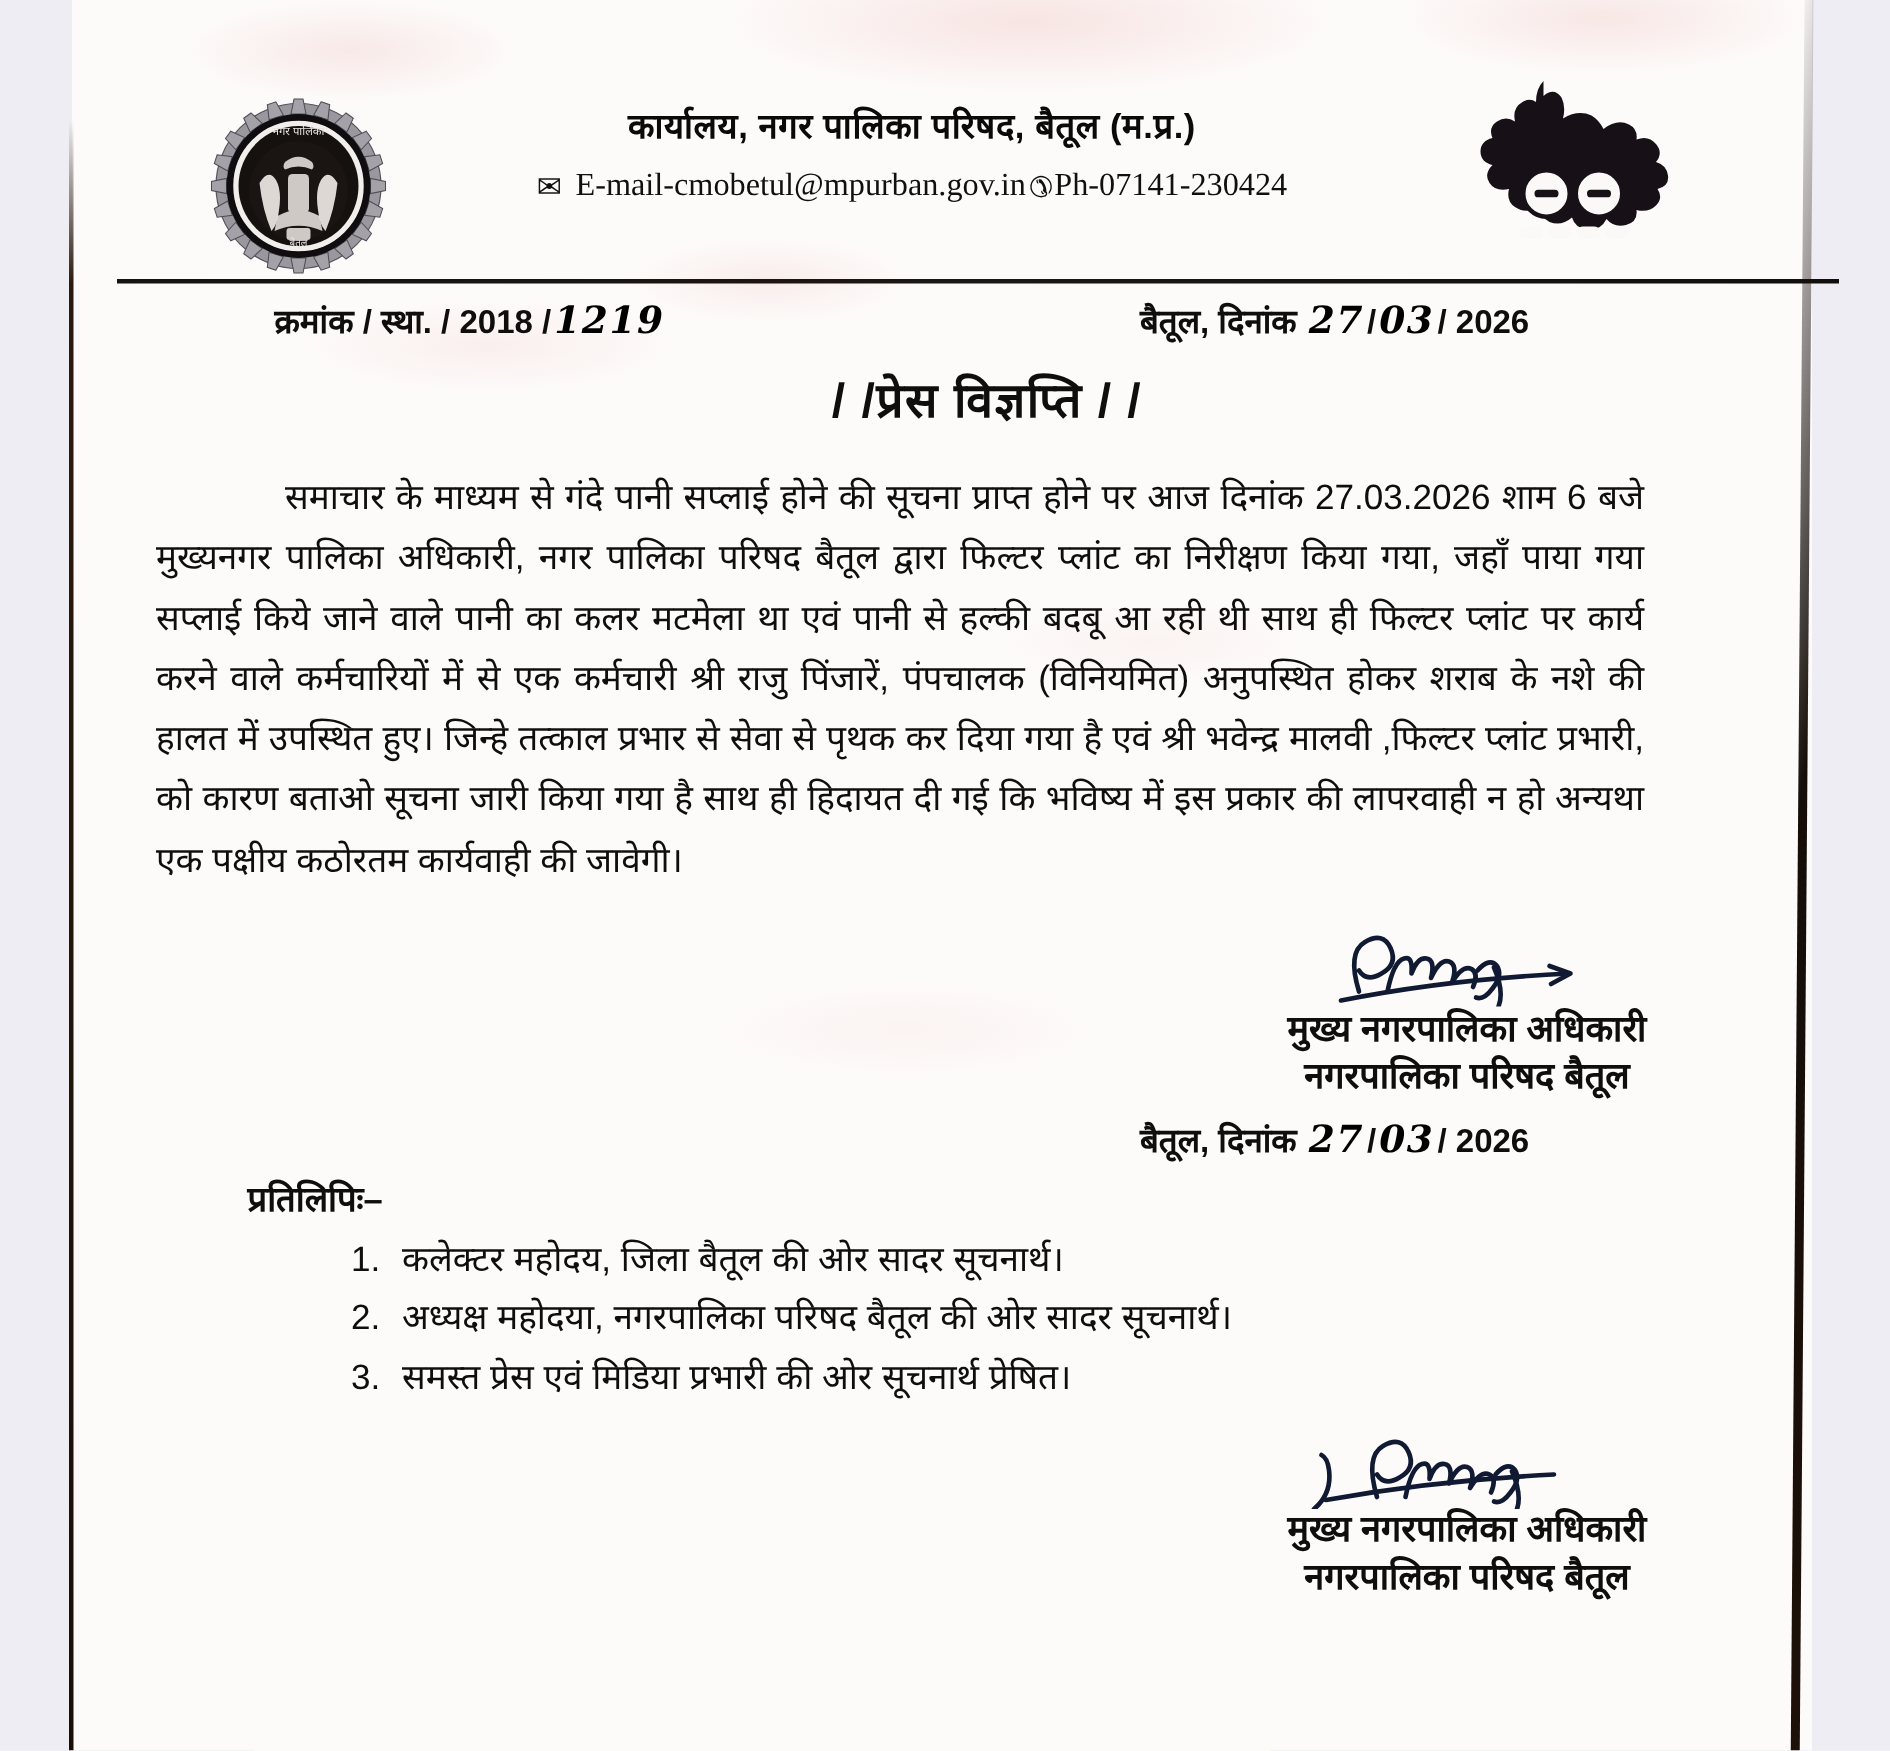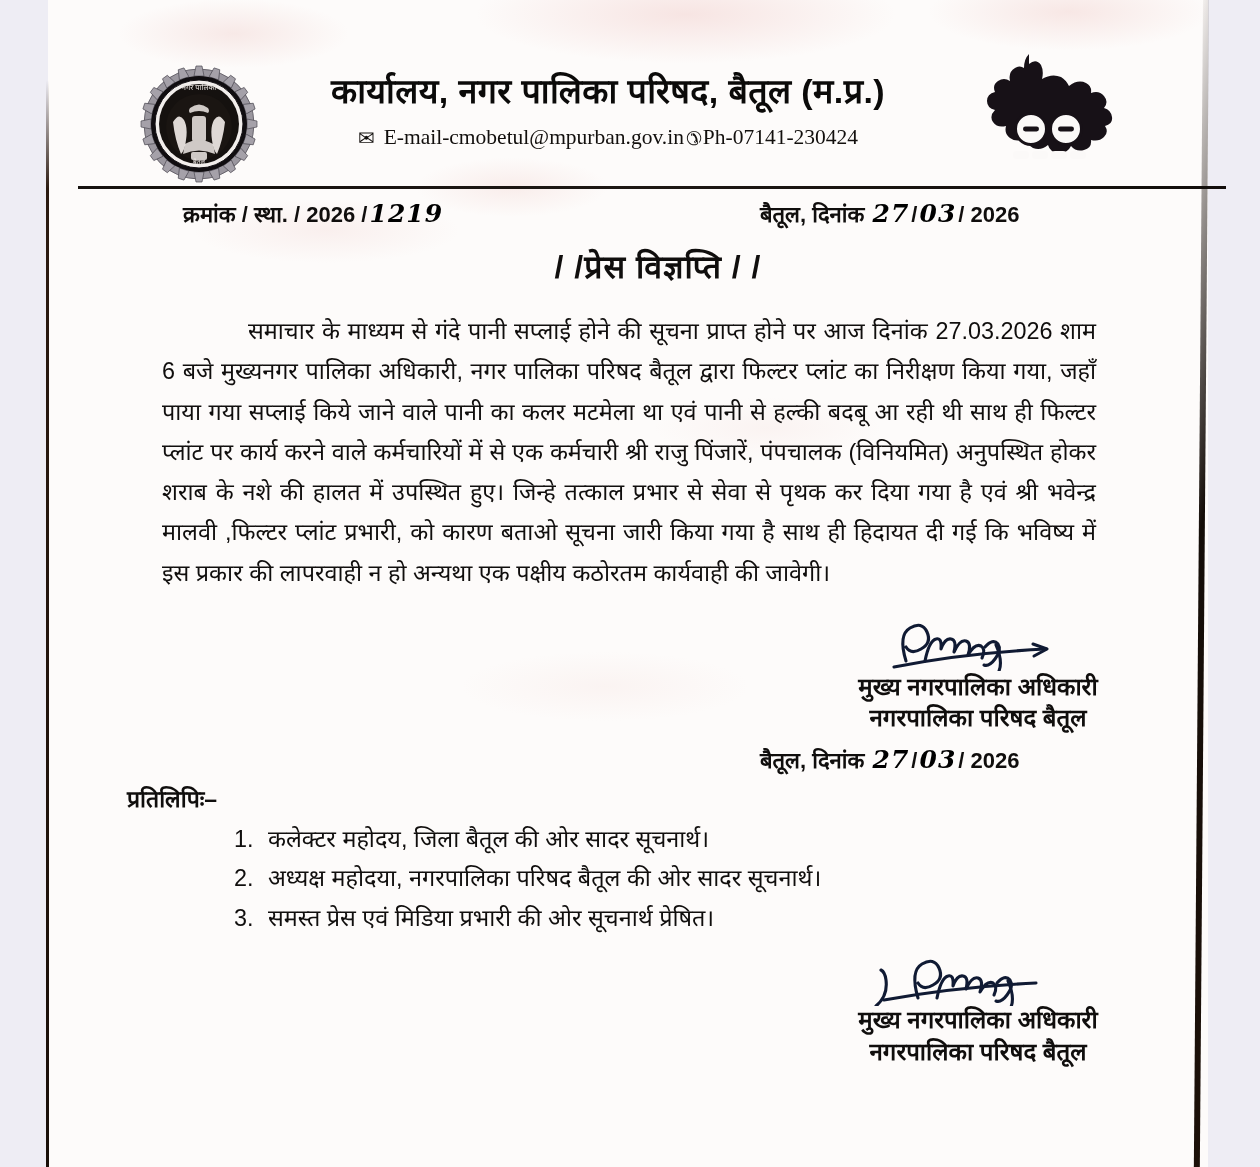--- a/index.html
+++ b/index.html
@@ -97,21 +97,21 @@
   .lh-text {
     position: absolute;
     left: 180px;
     top: 70px;
     width: 760px;
     text-align: center;
   }
   .office-title {
     font-family: "Liberation Sans", "DejaVu Sans", sans-serif;
     font-weight: 700;
-    font-size: 34px;
+    font-size: 23px;
     letter-spacing: 0.4px;
     line-height: 1.25;
     color: #0b0a09;
     white-space: nowrap;
   }
   .contact-line {
     margin-top: 12px;
     font-family: "Liberation Serif", "DejaVu Serif", serif;
     font-size: 21.5px;
     line-height: 1.2;
@@ -180,21 +180,21 @@
   .doc-title {
     margin-top: 6px;
     text-align: center;
     padding-left: 60px;
     font-size: 32px;
     font-weight: 700;
     letter-spacing: 1px;
   }
 
   .para {
-    margin: 24px 112px 0 114px;
+    margin: 24px 112px 0 56px;
     font-size: 23.4px;
     line-height: 1.72;
     text-align: justify;
     text-justify: inter-word;
     text-indent: 86px;
     font-weight: 500;
   }
 
   
   .sign-block {
@@ -236,21 +236,21 @@
   }
   .ref2-right {
     position: absolute;
     left: 712px;
     top: 0;
     font-size: 22px;
     font-weight: 600;
     white-space: nowrap;
   }
   .copy-to-label {
-    margin: 2px 0 0 79px;
+    margin: 2px 0 0 117px;
     font-size: 23px;
     font-weight: 700;
   }
   ol.copy-list {
     margin: 6px 0 0 178px;
     padding: 0 0 0 34px;
     font-size: 23.4px;
     line-height: 1.68;
     font-weight: 500;
   }
@@ -363,21 +363,21 @@
         </svg>
       </div>
 
       <div class="rule"></div>
     </div>
 
     <div class="letter-body">
 
       <div class="refline">
         <div class="ref-left">
-          <span>क्रमांक / स्था. / 2026 /</span><span class="handwritten">1219</span>
+          <span>क्रमांक / स्था. / 2018 /</span><span class="handwritten">1219</span>
         </div>
         <div class="ref-right">
           <span>बैतूल, दिनांक</span>
           <span class="handwritten">27</span><span>/</span><span class="handwritten">03</span><span>/</span>
           <span>2026</span>
         </div>
       </div>
 
       <div class="doc-title">/ /प्रेस विज्ञप्ति  / /</div>
 

